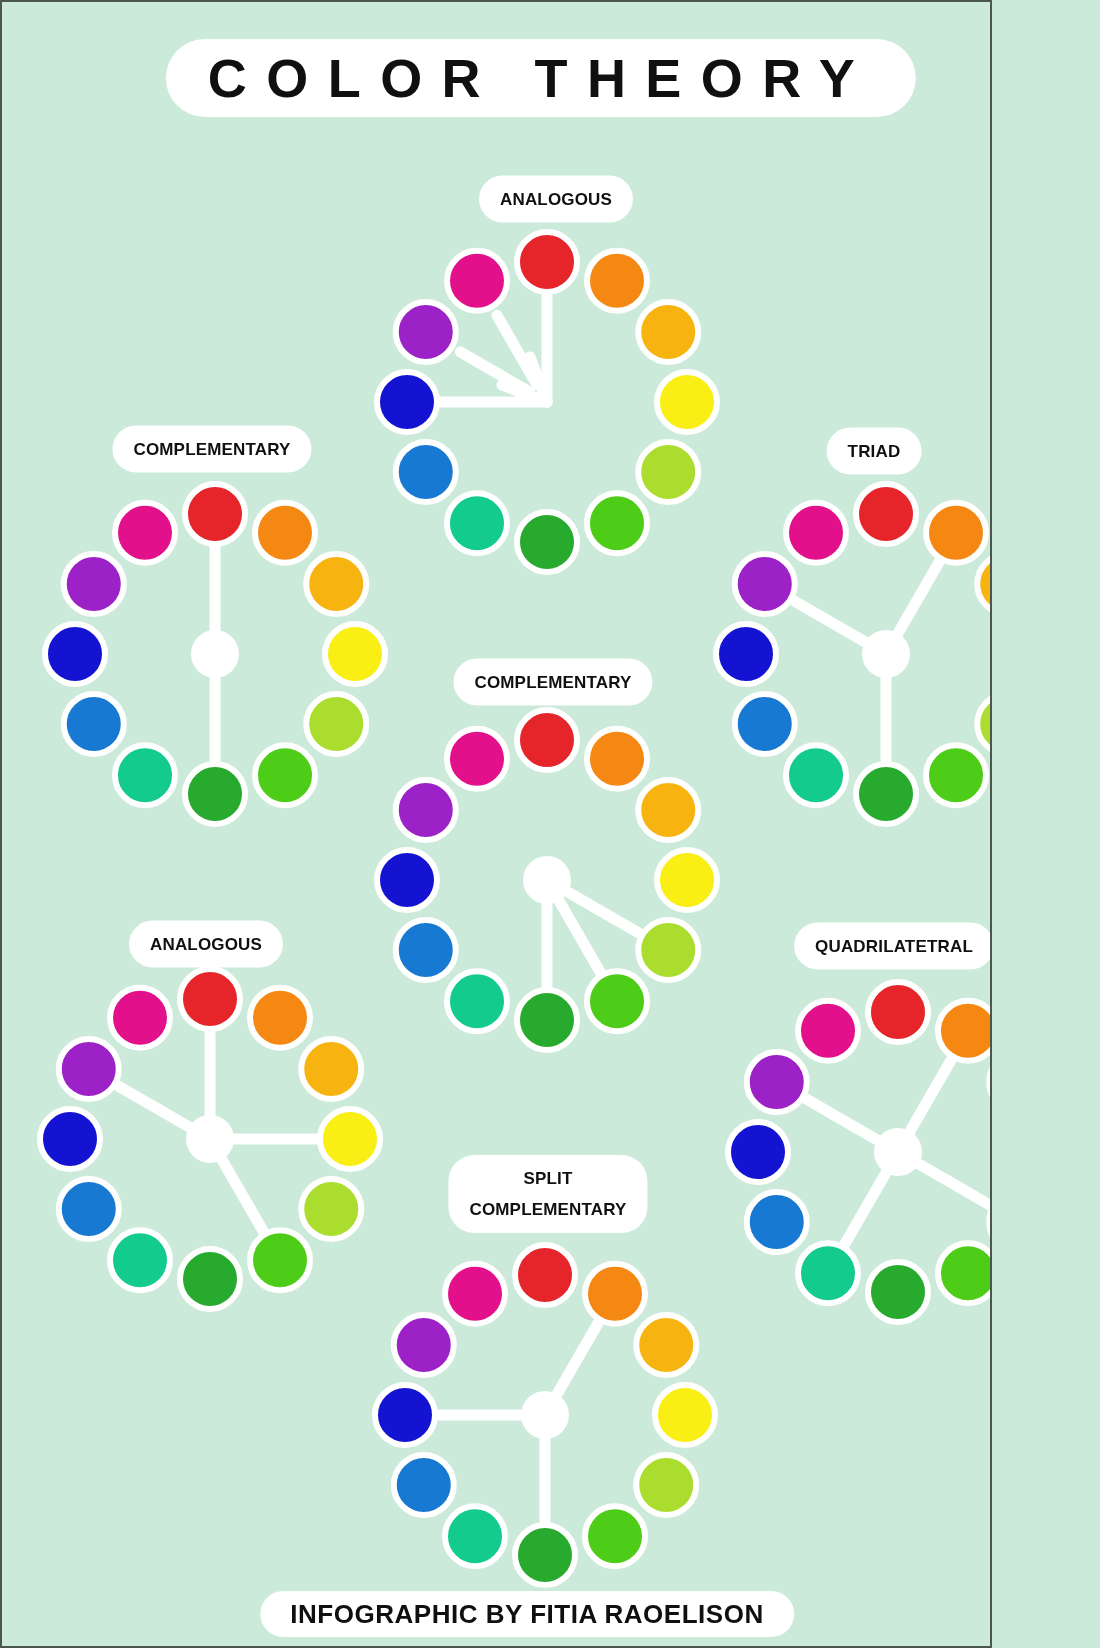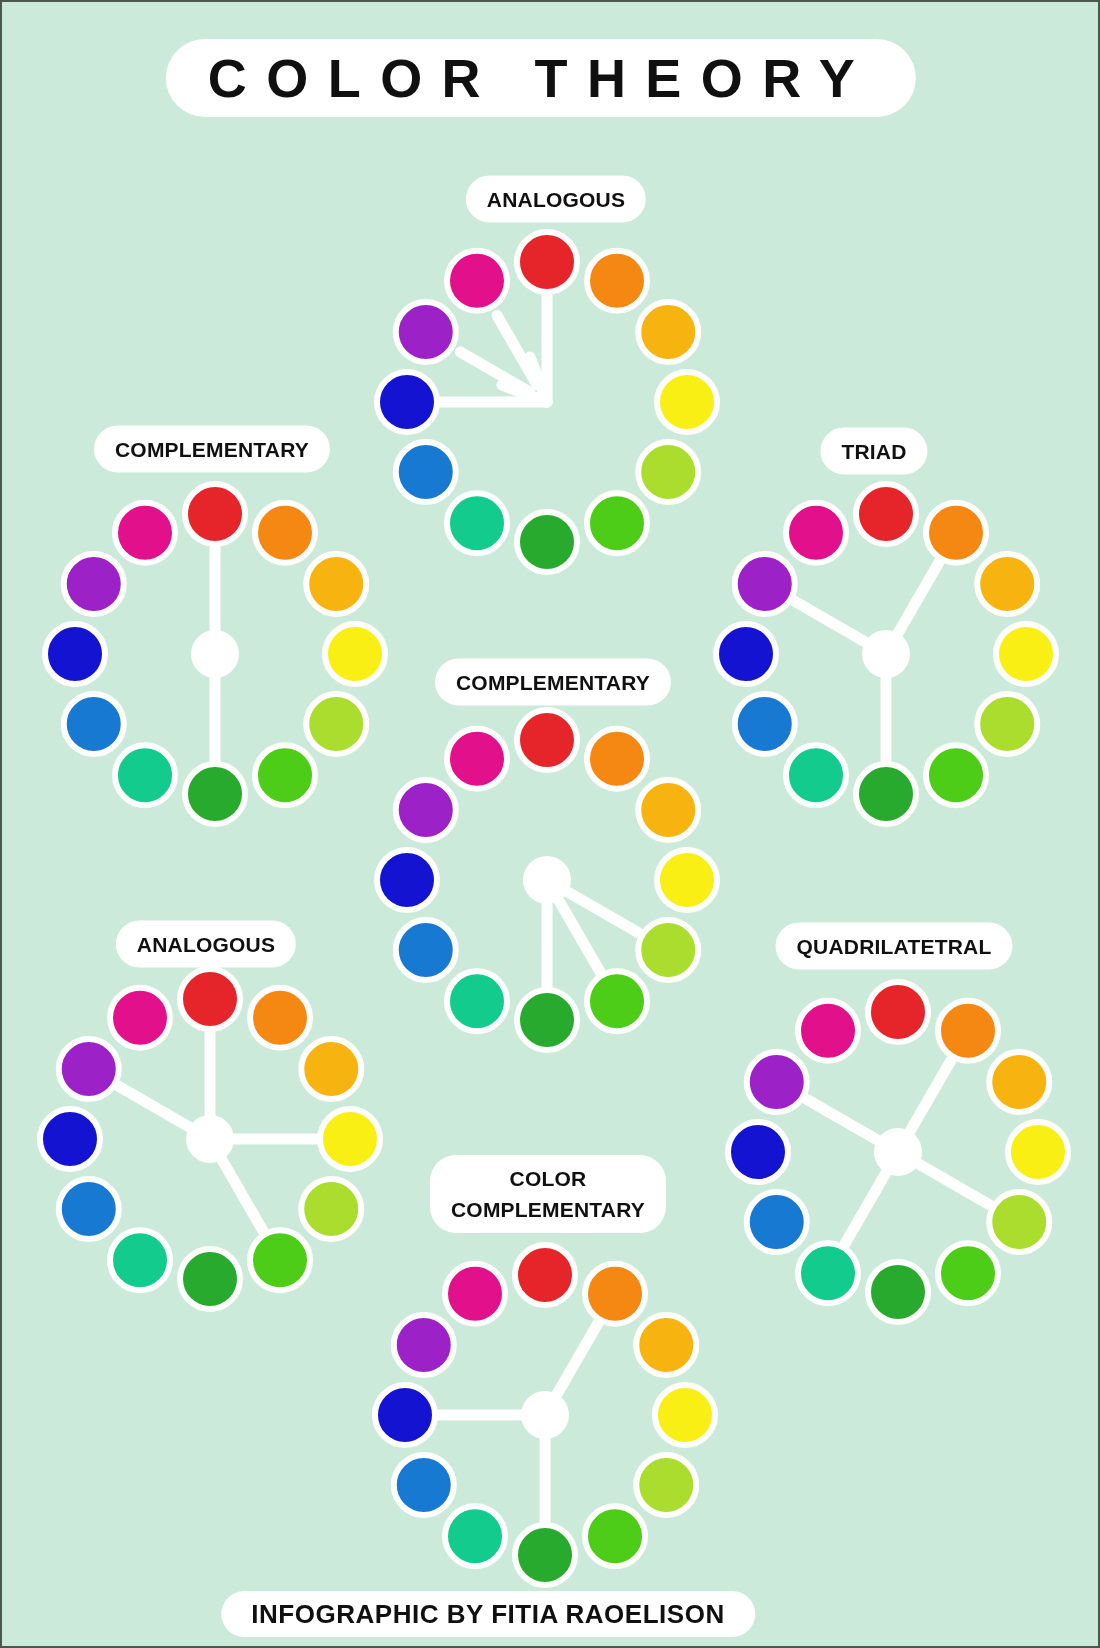--- a/index.html
+++ b/index.html
@@ -1,27 +1,27 @@
 <!DOCTYPE html>
 <html><head>
 <meta charset="utf-8">
 <style>
   html,body { margin:0; padding:0; background:#cbeada; }
   .poster {
-    position:relative; width:1100px; height:1648px;
+    position:relative; width:992px; height:1648px;
     background:#cbeada; border:2px solid #4b564f; box-sizing:border-box;
     overflow:hidden; font-family:"Liberation Sans", sans-serif;
   }
   .pill {
     position:absolute; transform:translate(-50%,-50%);
     background:#ffffff; color:#101010; font-weight:bold;
     text-align:center; white-space:nowrap; z-index:3;
   }
   .title-pill { font-size:54px; line-height:64px; padding:7px 42px; border-radius:40px; letter-spacing:0.36em; }
-  .label-pill { font-size:21px; line-height:31px; padding:8px 21px; border-radius:26px; letter-spacing:0.01em; }
+  .label-pill { font-size:17px; line-height:31px; padding:8px 21px; border-radius:26px; letter-spacing:0.01em; }
   .footer-pill { font-size:26px; line-height:32px; padding:7px 30px; border-radius:24px; letter-spacing:0.02em; }
   svg.wheel { position:absolute; z-index:1; overflow:visible; }
 </style>
 </head>
 <body>
 
 <div class="poster">
   <div class="pill title-pill" id="title-pill" style="left: 539px; top: 76px;">
     <span>COLOR THEORY</span>
   </div>
@@ -168,21 +168,21 @@
         <circle cx="121.24355652982142" cy="69.99999999999997" r="30" fill="#aadd2d" stroke="#ffffff" stroke-width="6"></circle>
         <circle cx="69.99999999999999" cy="121.24355652982142" r="30" fill="#4ecd18" stroke="#ffffff" stroke-width="6"></circle>
         <circle cx="1.7145055188062946e-14" cy="140" r="30" fill="#27aa2d" stroke="#ffffff" stroke-width="6"></circle>
         <circle cx="-69.99999999999996" cy="121.24355652982143" r="30" fill="#13cb8d" stroke="#ffffff" stroke-width="6"></circle>
         <circle cx="-121.24355652982138" cy="70.00000000000006" r="30" fill="#1879d2" stroke="#ffffff" stroke-width="6"></circle>
         <circle cx="-140" cy="2.5717582782094416e-14" r="30" fill="#1513d2" stroke="#ffffff" stroke-width="6"></circle>
         <circle cx="-121.2435565298214" cy="-70.00000000000001" r="30" fill="#9c21c6" stroke="#ffffff" stroke-width="6"></circle>
         <circle cx="-70.00000000000006" cy="-121.24355652982138" r="30" fill="#e2118b" stroke="#ffffff" stroke-width="6"></circle>
       </svg>
       <div class="pill label-pill" style="left: 546px; top: 1192px;">
-        <div>COLOR</div>
+        <div>SPLIT</div>
         <div>COMPLEMENTARY</div>
       </div>
     </div>
 
-  <div class="pill footer-pill" id="footer-pill" style="left: 486px; top: 1612px;">
+  <div class="pill footer-pill" id="footer-pill" style="left: 525px; top: 1612px;">
     <span>INFOGRAPHIC BY FITIA RAOELISON</span>
   </div>
 </div>
 
 </body></html>

